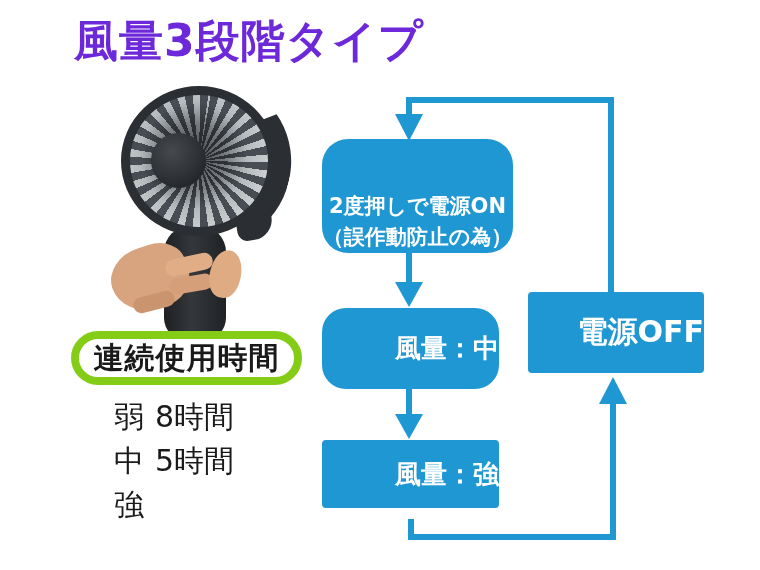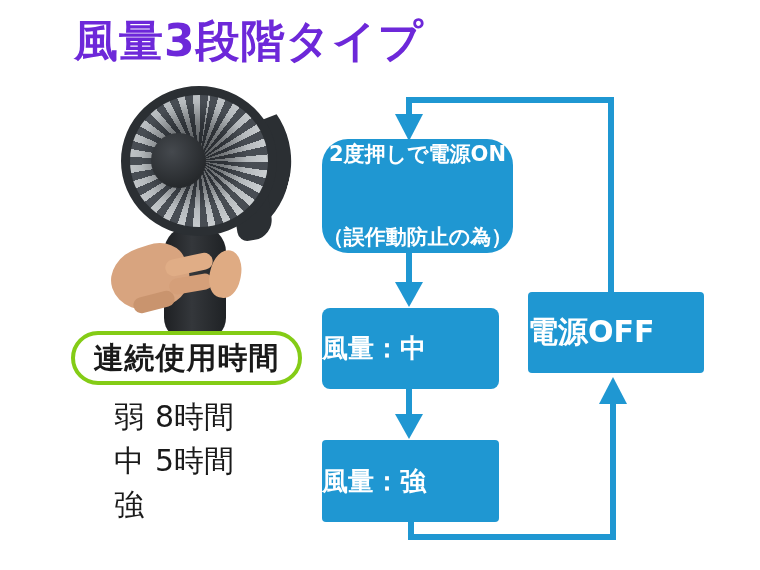--- a/index.html
+++ b/index.html
@@ -50,41 +50,41 @@
     left:36px; top:166px; width:78px; height:64px; background:#d8a47f;
     border-radius:48% 40% 45% 55%; transform:rotate(-18deg);
   }
   .f1 { left:90px; top:176px; width:48px; height:17px; background:#e0ad86; border-radius:9px; transform:rotate(-12deg); }
   .f2 { left:94px; top:196px; width:44px; height:16px; background:#d59f79; border-radius:8px; transform:rotate(-10deg); }
   .f3 { left:58px; top:214px; width:42px; height:16px; background:#c9946e; border-radius:8px; transform:rotate(-14deg); }
   .thumb { left:135px; top:170px; width:31px; height:48px; background:#dfab83; border-radius:50% 50% 45% 45%; transform:rotate(12deg); }
   
   .pill {
     position:absolute; left:71px; top:331px; width:231px; height:54px;
-    box-sizing:border-box; border:4px solid #84cc16; border-radius:28px;
+    box-sizing:border-box; border:8px solid #84cc16; border-radius:28px;
     background:#ffffff; display:flex; align-items:center; justify-content:center;
     font-size:30px; font-weight:bold; color:#1a1a1a; letter-spacing:1px; white-space:nowrap;
   }
   .usage-list { position:absolute; left:114px; top:395px; }
   .usage-row {
     height:44px; display:flex; align-items:center;
     font-size:30px; color:#1a1a1a; white-space:nowrap;
   }
   .usage-row .mode { margin-right:11px; }
   
   .connectors { position:absolute; left:0; top:0; width:760px; height:570px; }
   .fbox {
     position:absolute; background:#1f97d2; color:#ffffff; font-weight:bold;
-    display:flex; align-items:center; justify-content:space-between; text-align:center;
+    display:flex; align-items:center; justify-content:flex-end; text-align:center;
     white-space:nowrap;
   }
   .fbox-1 { left:322px; top:139px; width:191px; height:114px; border-radius:26px;
             flex-direction:column; font-size:21px; line-height:31px; }
-  .fbox-2 { left:322px; top:308px; width:177px; height:81px; border-radius:8px; font-size:26px; }
-  .fbox-3 { left:322px; top:440px; width:177px; height:82px; border-radius:4px; font-size:26px; }
+  .fbox-2 { left:322px; top:308px; width:177px; height:81px; border-radius:24px; font-size:26px; }
+  .fbox-3 { left:322px; top:440px; width:177px; height:68px; border-radius:4px; font-size:26px; }
   .fbox-off { left:528px; top:292px; width:176px; height:81px; border-radius:4px; font-size:30px; }
 </style>
 </head>
 <body>
 
 <div class="canvas">
 
   <div class="title">風量3段階タイプ</div>
 
   <div class="photo">

